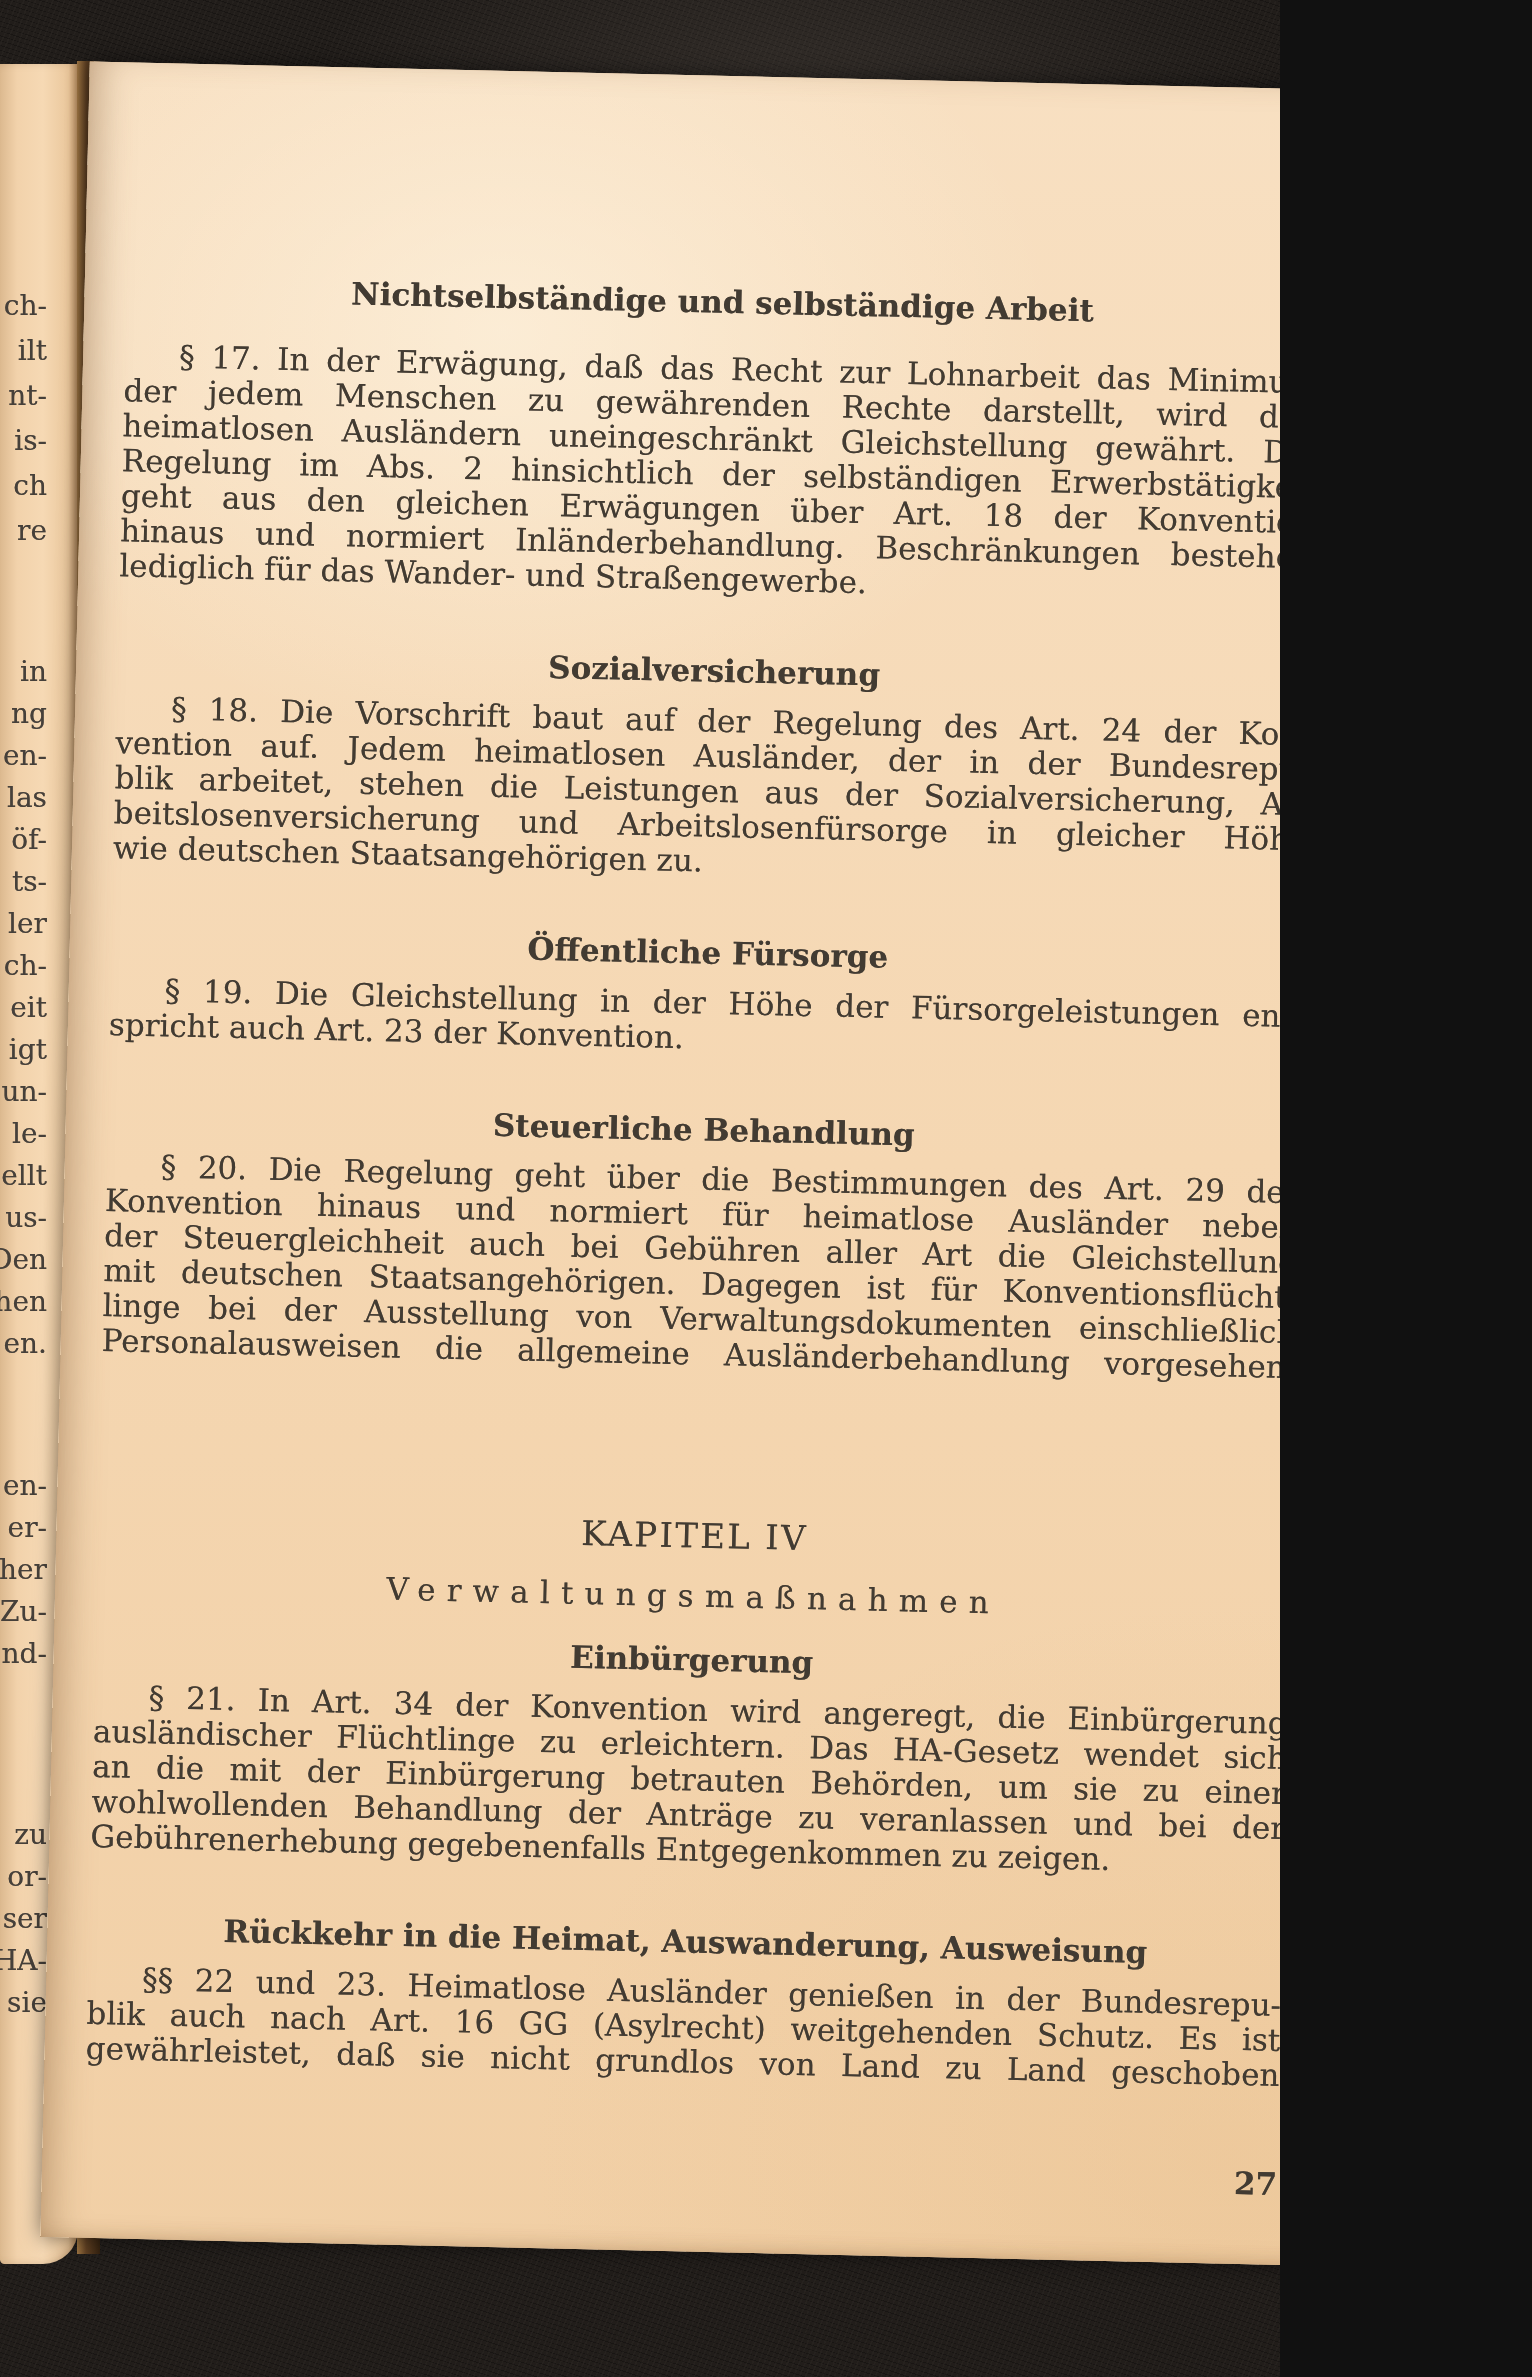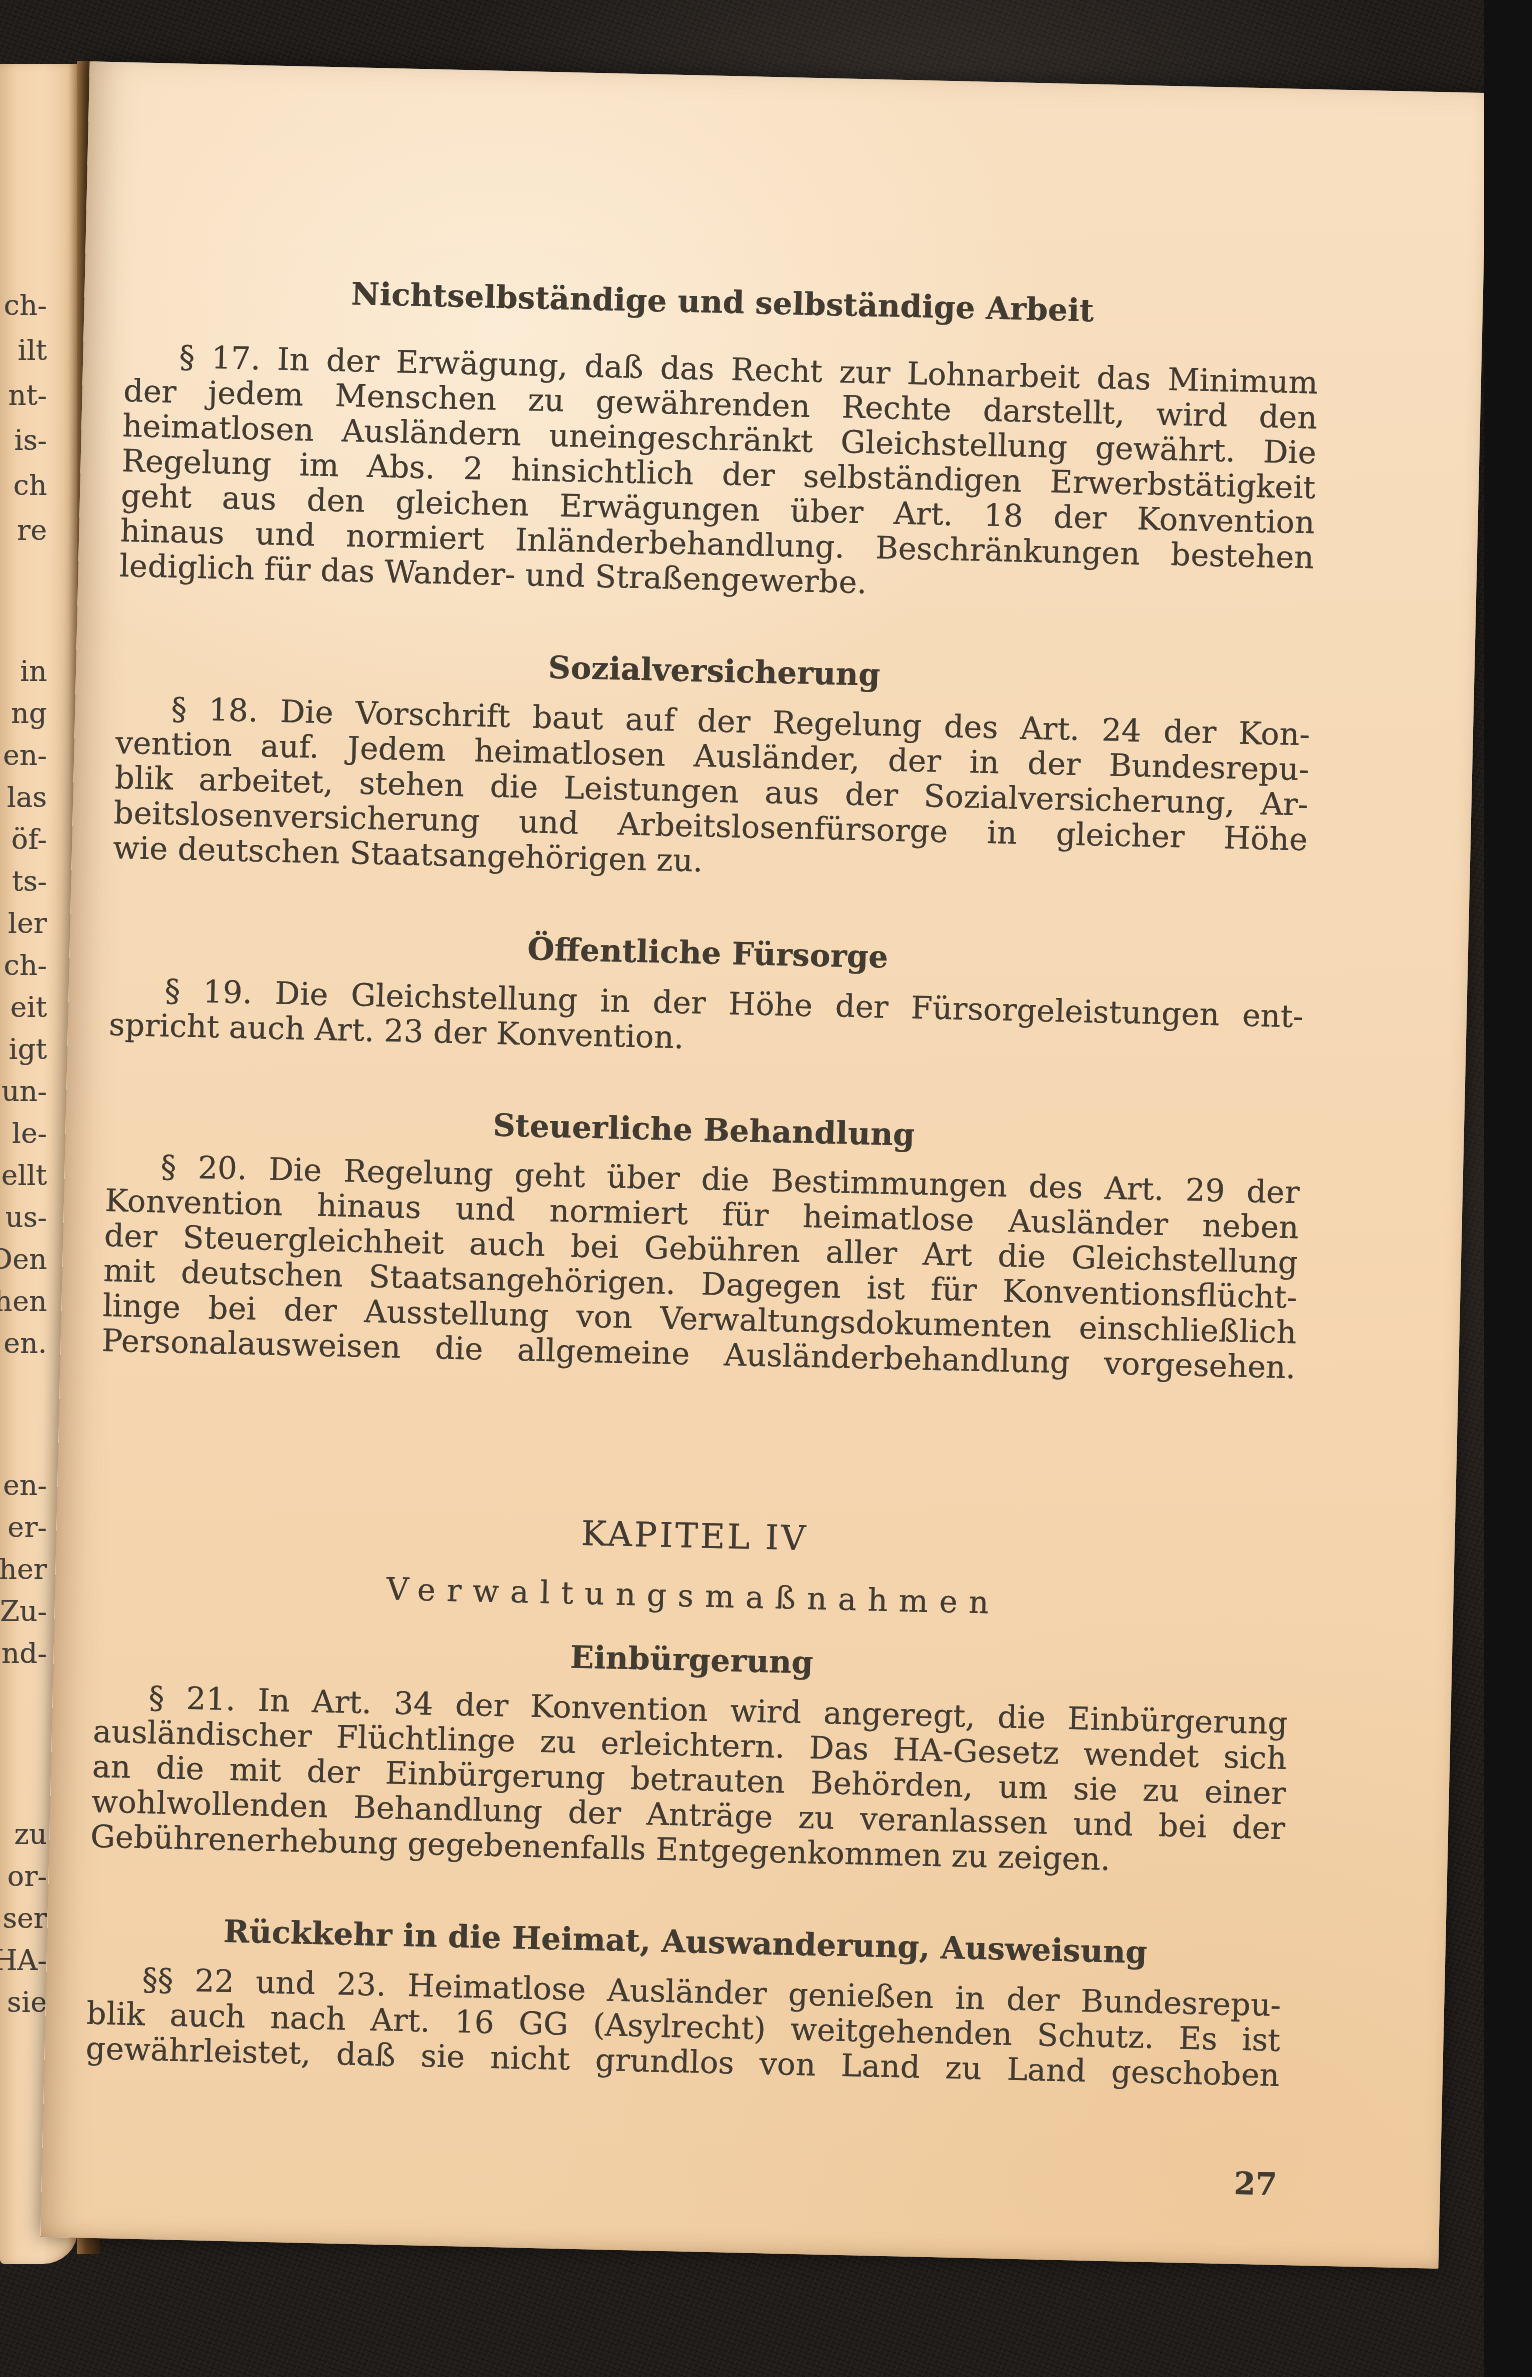--- a/index.html
+++ b/index.html
@@ -1,17 +1,17 @@
 <!DOCTYPE html>
 <html style="font-size:12.3px"><head>
 <meta charset="utf-8">
 <style>
   html,body{margin:0;padding:0;background:#111;}
   #stage{
-    position:relative;width:1484px;height:2377px;overflow:hidden;
+    position:relative;width:1280px;height:2377px;overflow:hidden;
     background-color:#211d1a;
     background-image:
       radial-gradient(690px 322px at 62% 4%, rgba(110,100,92,0.22), transparent 70%),
       radial-gradient(536px 690px at 97% 50%, rgba(70,64,58,0.25), transparent 75%),
       repeating-linear-gradient(112deg, rgba(125,118,108,0.05) 0 1.5px, transparent 1.5px 5.4px),
       repeating-linear-gradient(18deg, rgba(0,0,0,0.28) 0 0.8px, transparent 0.8px 4.6px);
     font-family:"DejaVu Serif","Liberation Serif",serif;
   }
   
   .facing-edge{

